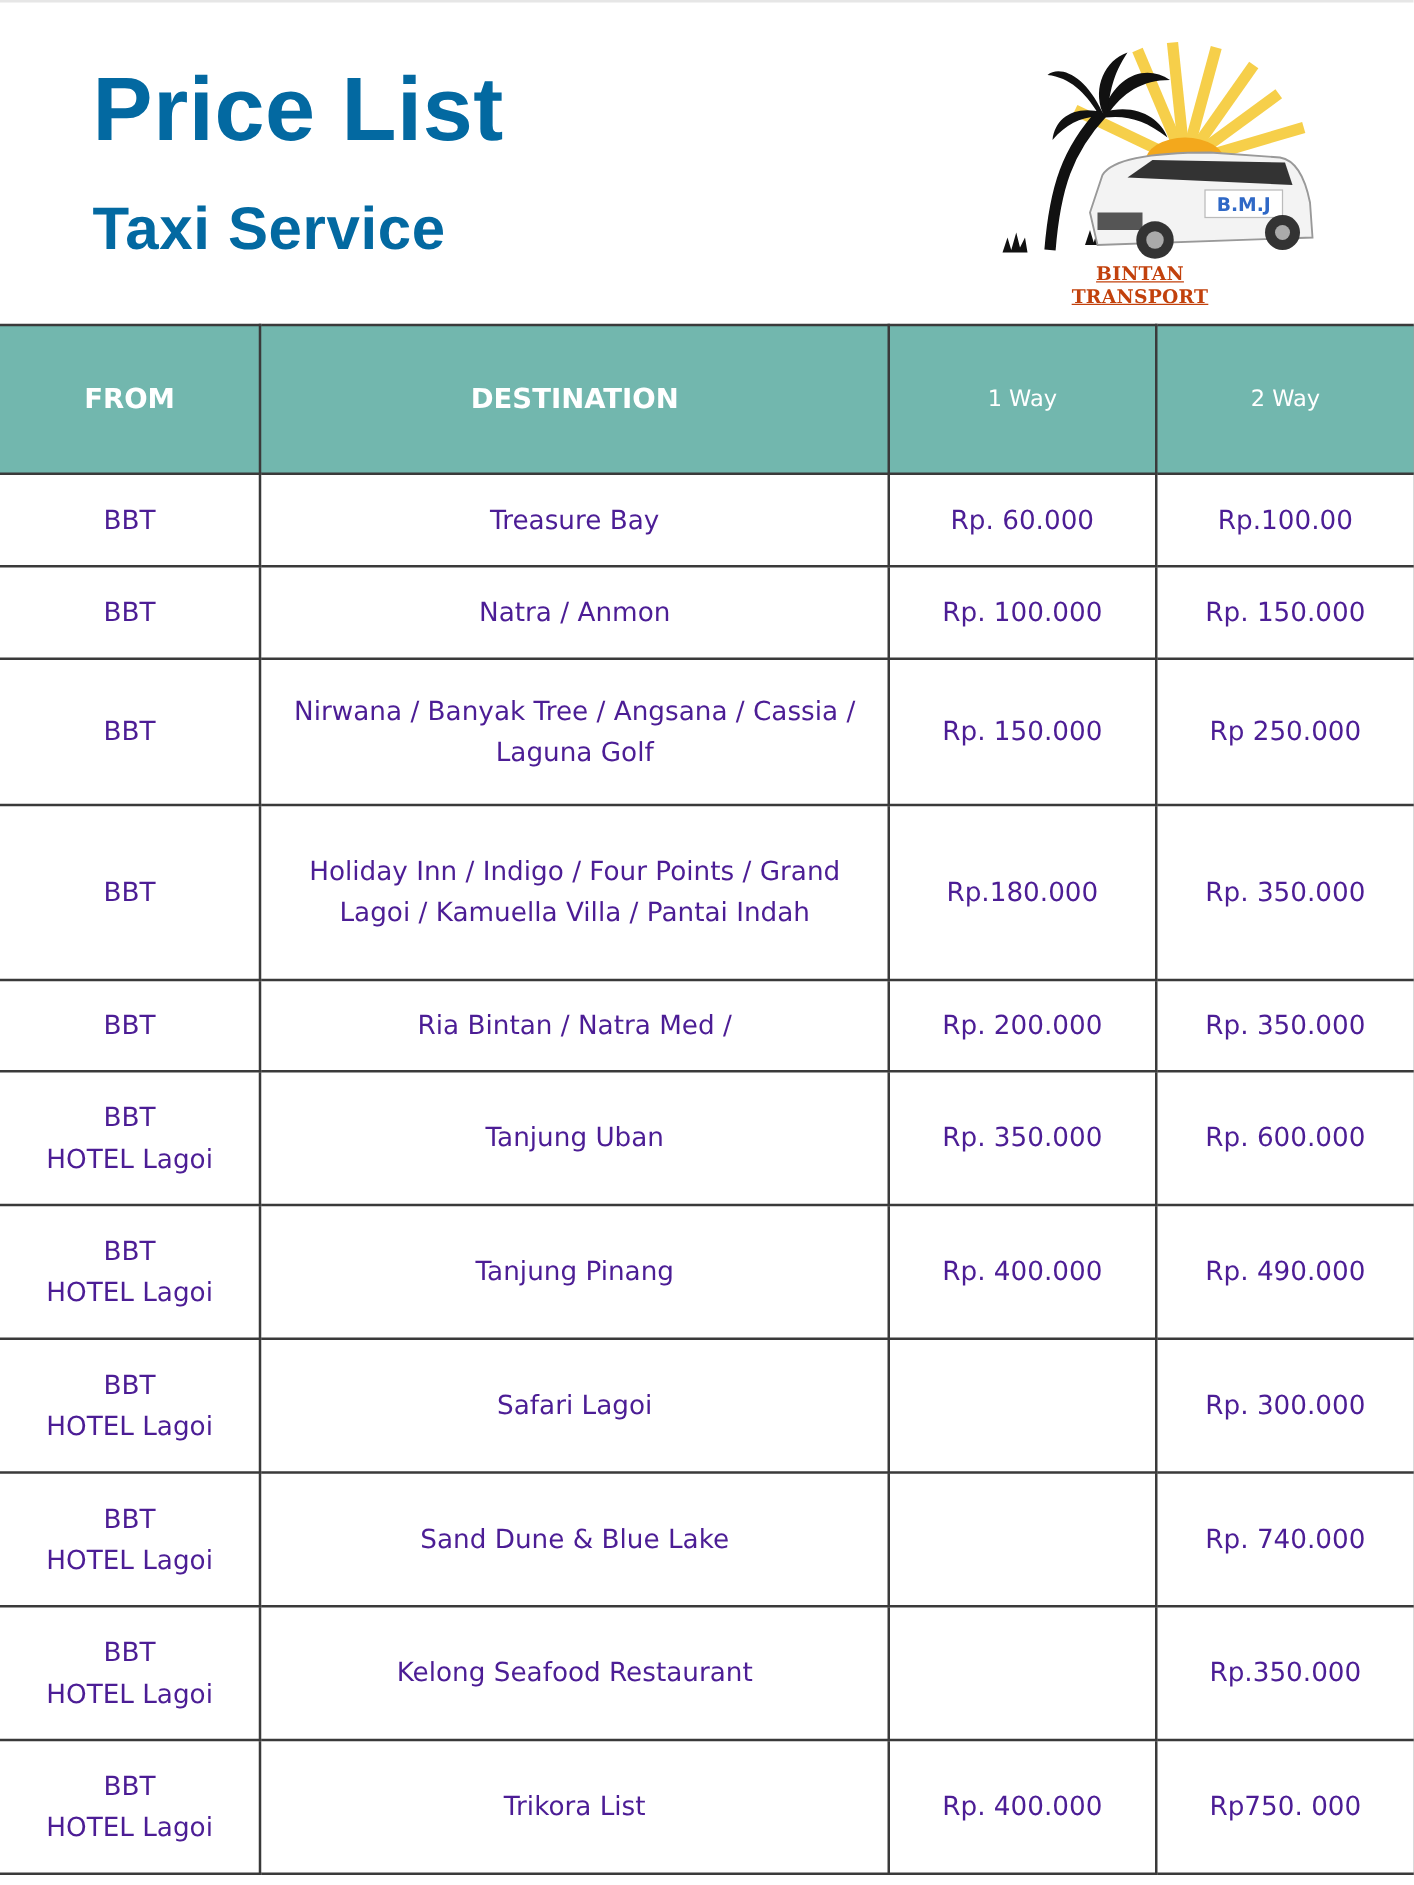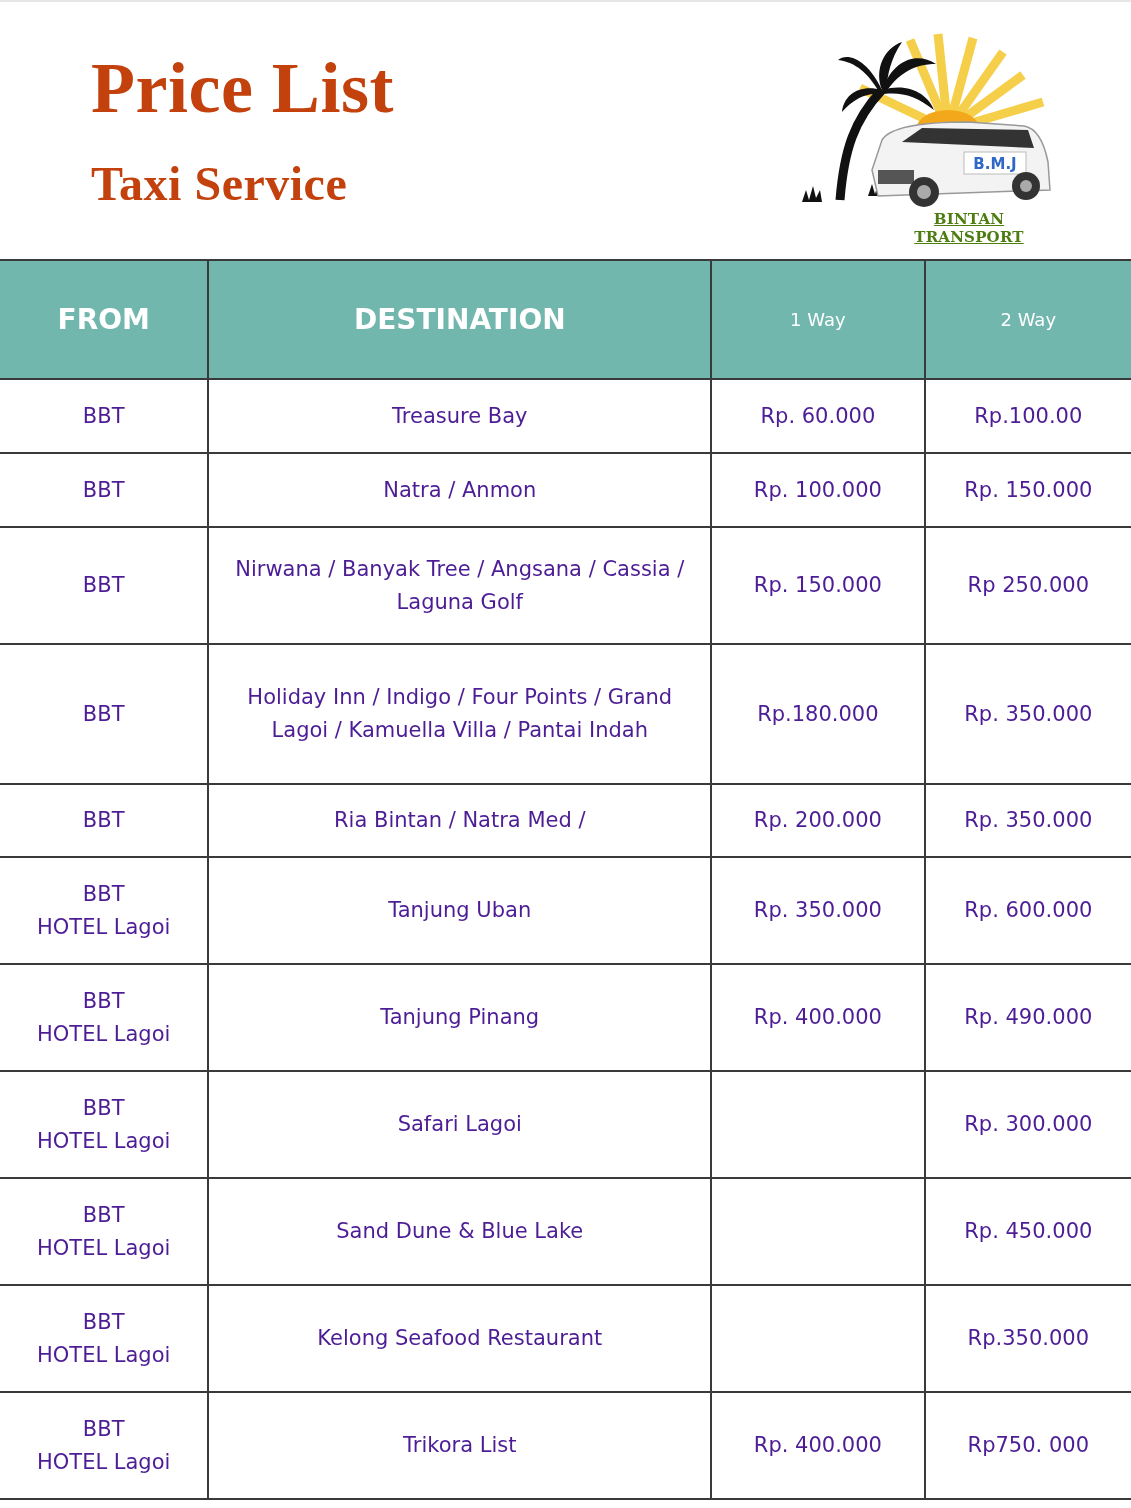--- a/index.html
+++ b/index.html
@@ -1,26 +1,26 @@
 <!DOCTYPE html>
 <html><head>
 <meta charset="utf-8">
 <style>
   html, body { margin:0; padding:0; background:#ffffff; }
   body { width:1131px; height:1508px; overflow:hidden; position:relative; font-family:"DejaVu Sans", sans-serif; }
   .topline { position:absolute; left:0; top:0; width:1131px; height:2px; background:#e6e6e6; }
-  .title { position:absolute; left:91px; color:#c2410c; font-family:Liberation Serif, serif; font-weight:bold; letter-spacing:0.5px; margin:0; line-height:1; }
+  .title { position:absolute; left:74px; color:#0369a1; font-family:Liberation Sans, sans-serif; font-weight:bold; letter-spacing:0.5px; margin:0; line-height:1; }
   .title1 { top:52px; font-size:72px; }
   .title2 { top:160px; font-size:48px; }
   .logo { position:absolute; left:798px; top:30px; width:262px; height:206px; }
-  .logo-text { position:absolute; left:881px; top:210px; width:176px; text-align:center; font-family:"DejaVu Serif", serif; font-weight:bold; font-size:15px; color:#4d7c0f; text-decoration:underline; letter-spacing:0.2px; }
+  .logo-text { position:absolute; left:824px; top:210px; width:176px; text-align:center; font-family:"DejaVu Serif", serif; font-weight:bold; font-size:15px; color:#c2410c; text-decoration:underline; letter-spacing:0.2px; }
   table { position:absolute; left:0; top:259px; border-collapse:collapse; width:1133px; table-layout:fixed; }
   th, td { border:2px solid #3a3a3a; text-align:center; vertical-align:middle; padding:0 6px; }
   th { background:#72b7ae; color:#ffffff; font-weight:normal; font-size:18px; height:117px; }
-  th.bold { font-weight:bold; font-size:28px; }
+  th.bold { font-weight:bold; font-size:22px; }
   td { color:#4c1d95; font-size:21px; line-height:33px; }
   td:first-child, th:first-child { border-left:none; }
   .c1 { width:206px; } .c2 { width:497px; } .c3 { width:211px; } .c4 { width:205px; }
 </style>
 </head>
 <body>
 
 <div class="topline"></div>
 <h1 class="title title1">Price List</h1>
 <h1 class="title title2">Taxi Service</h1>
@@ -196,21 +196,21 @@
           <div>BBT</div>
           <div>HOTEL Lagoi</div>
         </td>
         <td>
           <div>Sand Dune &amp; Blue Lake</div>
         </td>
         <td>
           <div></div>
         </td>
         <td>
-          <div>Rp. 450.000</div>
+          <div>Rp. 740.000</div>
         </td>
       </tr>
       <tr style="height: 107px;">
         <td>
           <div>BBT</div>
           <div>HOTEL Lagoi</div>
         </td>
         <td>
           <div>Kelong Seafood Restaurant</div>
         </td>

